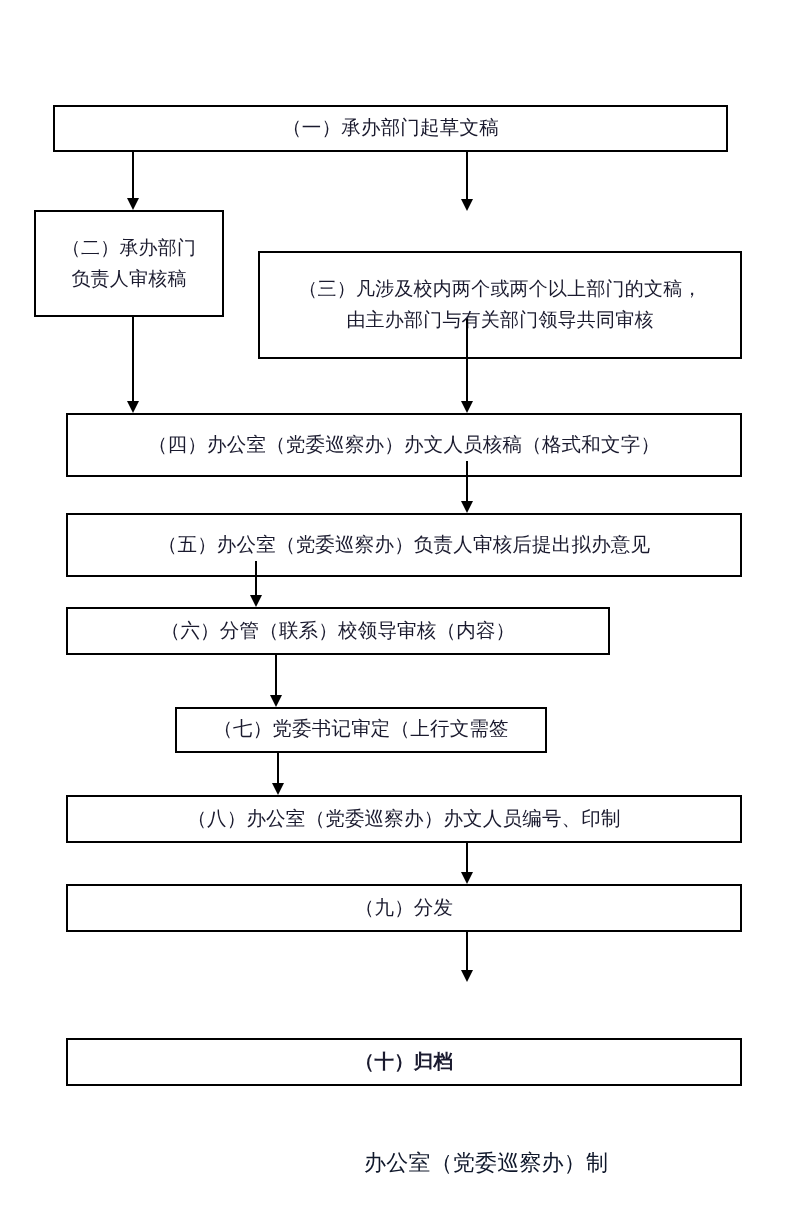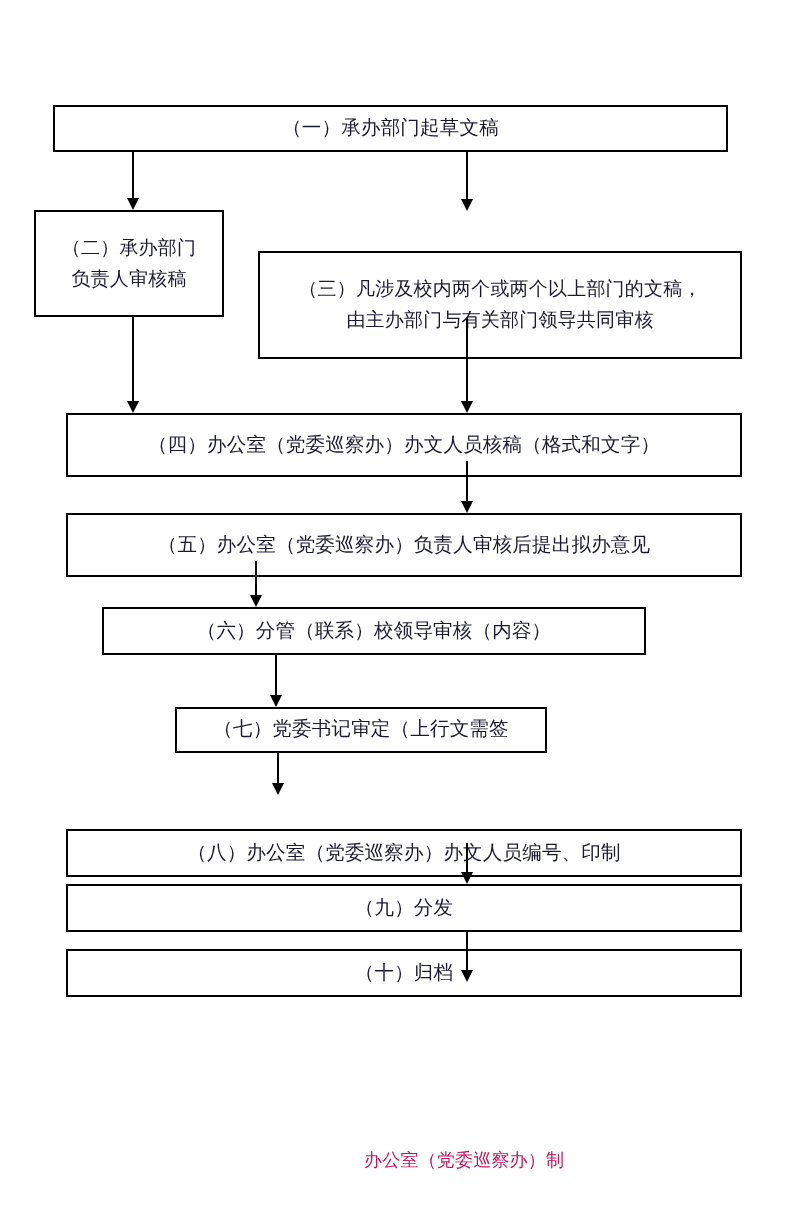--- a/index.html
+++ b/index.html
@@ -50,43 +50,43 @@
     left: -5px;
     width: 0;
     height: 0;
     border-left: 6px solid transparent;
     border-right: 6px solid transparent;
     border-top: 12px solid #000000;
   }
   .footer-note {
     position: absolute;
     text-align: center;
-    color: #be185d;
-    font-size: 18px;
+    color: #0f172a;
+    font-size: 22px;
     letter-spacing: 0.2px;
     white-space: nowrap;
   }
 </style>
 </head>
 <body>
 
 <div id="page">
   <div id="nodes-layer">
       <div class="node" style="left: 53px; top: 105px; width: 675px; height: 47px;">（一）承办部门起草文稿</div>
       <div class="node two-line" style="left: 34px; top: 210px; width: 190px; height: 107px;">（二）承办部门
 负责人审核稿</div>
       <div class="node two-line" style="left: 258px; top: 211px; width: 484px; height: 108px; margin-top: 40px;">（三）凡涉及校内两个或两个以上部门的文稿，
 由主办部门与有关部门领导共同审核</div>
       <div class="node" style="left: 66px; top: 413px; width: 676px; height: 64px;">（四）办公室（党委巡察办）办文人员核稿（格式和文字）</div>
       <div class="node" style="left: 66px; top: 513px; width: 676px; height: 64px;">（五）办公室（党委巡察办）负责人审核后提出拟办意见</div>
-      <div class="node" style="left: 66px; top: 607px; width: 544px; height: 48px; margin-left: 36px;">（六）分管（联系）校领导审核（内容）</div>
+      <div class="node" style="left: 66px; top: 607px; width: 544px; height: 48px;">（六）分管（联系）校领导审核（内容）</div>
       <div class="node" style="left: 175px; top: 707px; width: 372px; height: 46px; font-family: Liberation Mono, monospace;">（七）党委书记审定（上行文需签</div>
-      <div class="node" style="left: 66px; top: 829px; width: 676px; height: 48px;">（八）办公室（党委巡察办）办文人员编号、印制</div>
+      <div class="node" style="left: 66px; top: 795px; width: 676px; height: 48px;">（八）办公室（党委巡察办）办文人员编号、印制</div>
       <div class="node" style="left: 66px; top: 884px; width: 676px; height: 48px;">（九）分发</div>
-      <div class="node" style="left: 66px; top: 949px; width: 676px; height: 48px;">（十）归档</div>
+      <div class="node" style="left: 66px; top: 1038px; width: 676px; height: 48px; font-weight: bold;">（十）归档</div>
     </div>
   <div id="connectors-layer">
       <div class="connector" style="left: 132px; top: 152px; height: 58px;">
         <div class="stem" style="height: 47px;"></div>
         <div class="head" style="top: 46px;"></div>
       </div>
       <div class="connector" style="left: 466px; top: 152px; height: 59px;">
         <div class="stem" style="height: 48px;"></div>
         <div class="head" style="top: 47px;"></div>
       </div>

